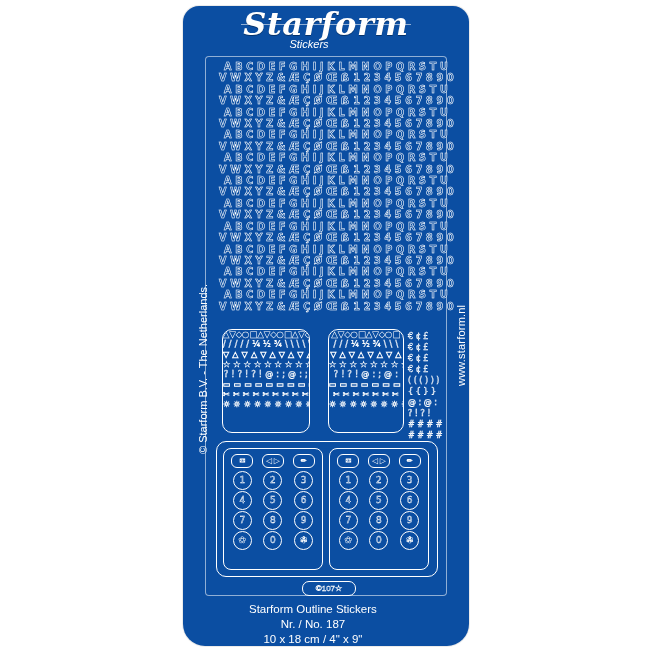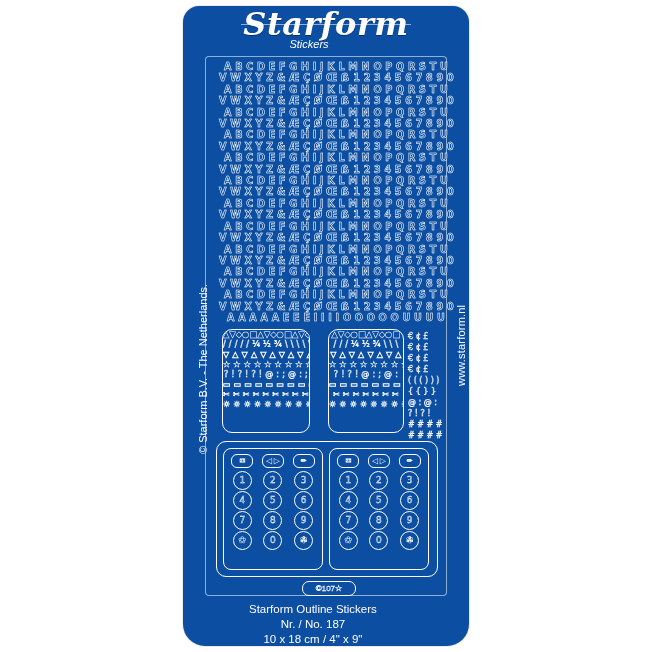--- a/index.html
+++ b/index.html
@@ -287,21 +287,20 @@
         <div class="alpha-row">A B C D E F G H I J K L M N O P Q R S T U</div>
         <div class="alpha-row">V W X Y Z &amp; Æ Ç Ø Œ ẞ 1 2 3 4 5 6 7 8 9 0</div>
         <div class="alpha-row">A B C D E F G H I J K L M N O P Q R S T U</div>
         <div class="alpha-row">V W X Y Z &amp; Æ Ç Ø Œ ẞ 1 2 3 4 5 6 7 8 9 0</div>
         <div class="alpha-row">A B C D E F G H I J K L M N O P Q R S T U</div>
         <div class="alpha-row">V W X Y Z &amp; Æ Ç Ø Œ ẞ 1 2 3 4 5 6 7 8 9 0</div>
         <div class="alpha-row">A B C D E F G H I J K L M N O P Q R S T U</div>
         <div class="alpha-row">V W X Y Z &amp; Æ Ç Ø Œ ẞ 1 2 3 4 5 6 7 8 9 0</div>
         <div class="alpha-row">A B C D E F G H I J K L M N O P Q R S T U</div>
         <div class="alpha-row">V W X Y Z &amp; Æ Ç Ø Œ ẞ 1 2 3 4 5 6 7 8 9 0</div>
-        <div class="alpha-row">A A A A A E E E I I I I O O O O O U U U U</div>
       </div>
 
       <div id="mid">
 
         <div class="mid-card" id="mid-card-a">
           <div class="mid-line">▲▼◆●■▲▼◆●■▲▼◆●</div>
           <div class="mid-line">/ / / / / ¼ ½ ¾ \ \ \ \ \</div>
           <div class="mid-line">▽ △ ▽ △ ▽ △ ▽ △ ▽ △ ▽</div>
           <div class="mid-line">★ ★ ★ ★ ★ ★ ★ ★ ★ ★</div>
           <div class="mid-line">? ! ? ! ? ! @ : ; @ : ;</div>

